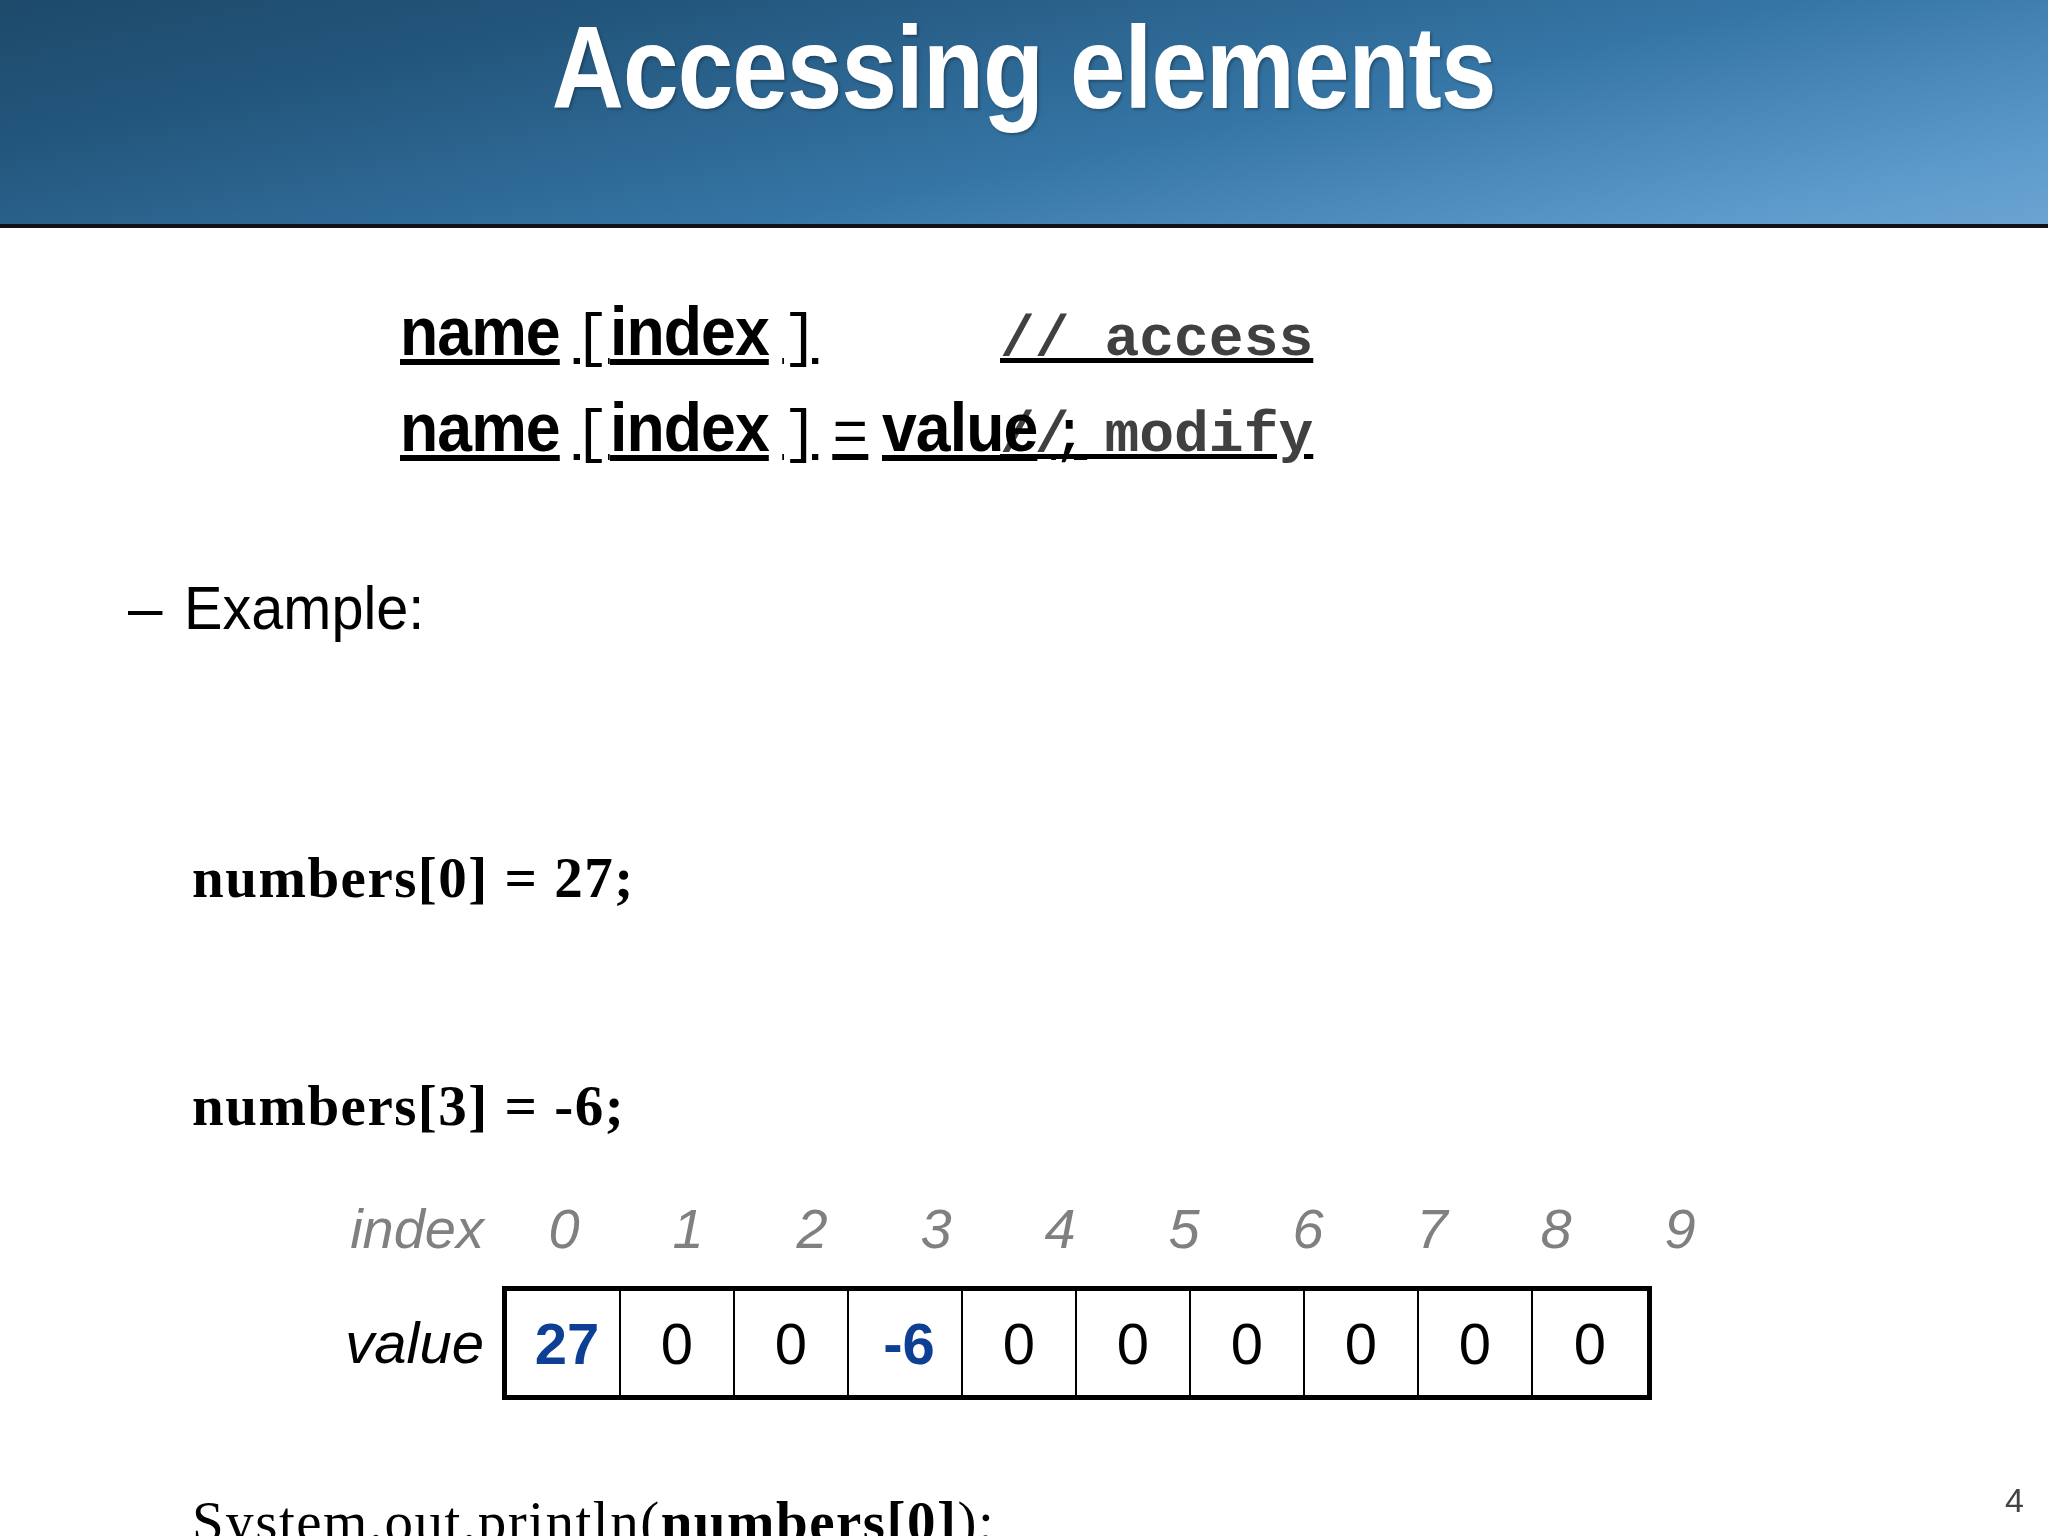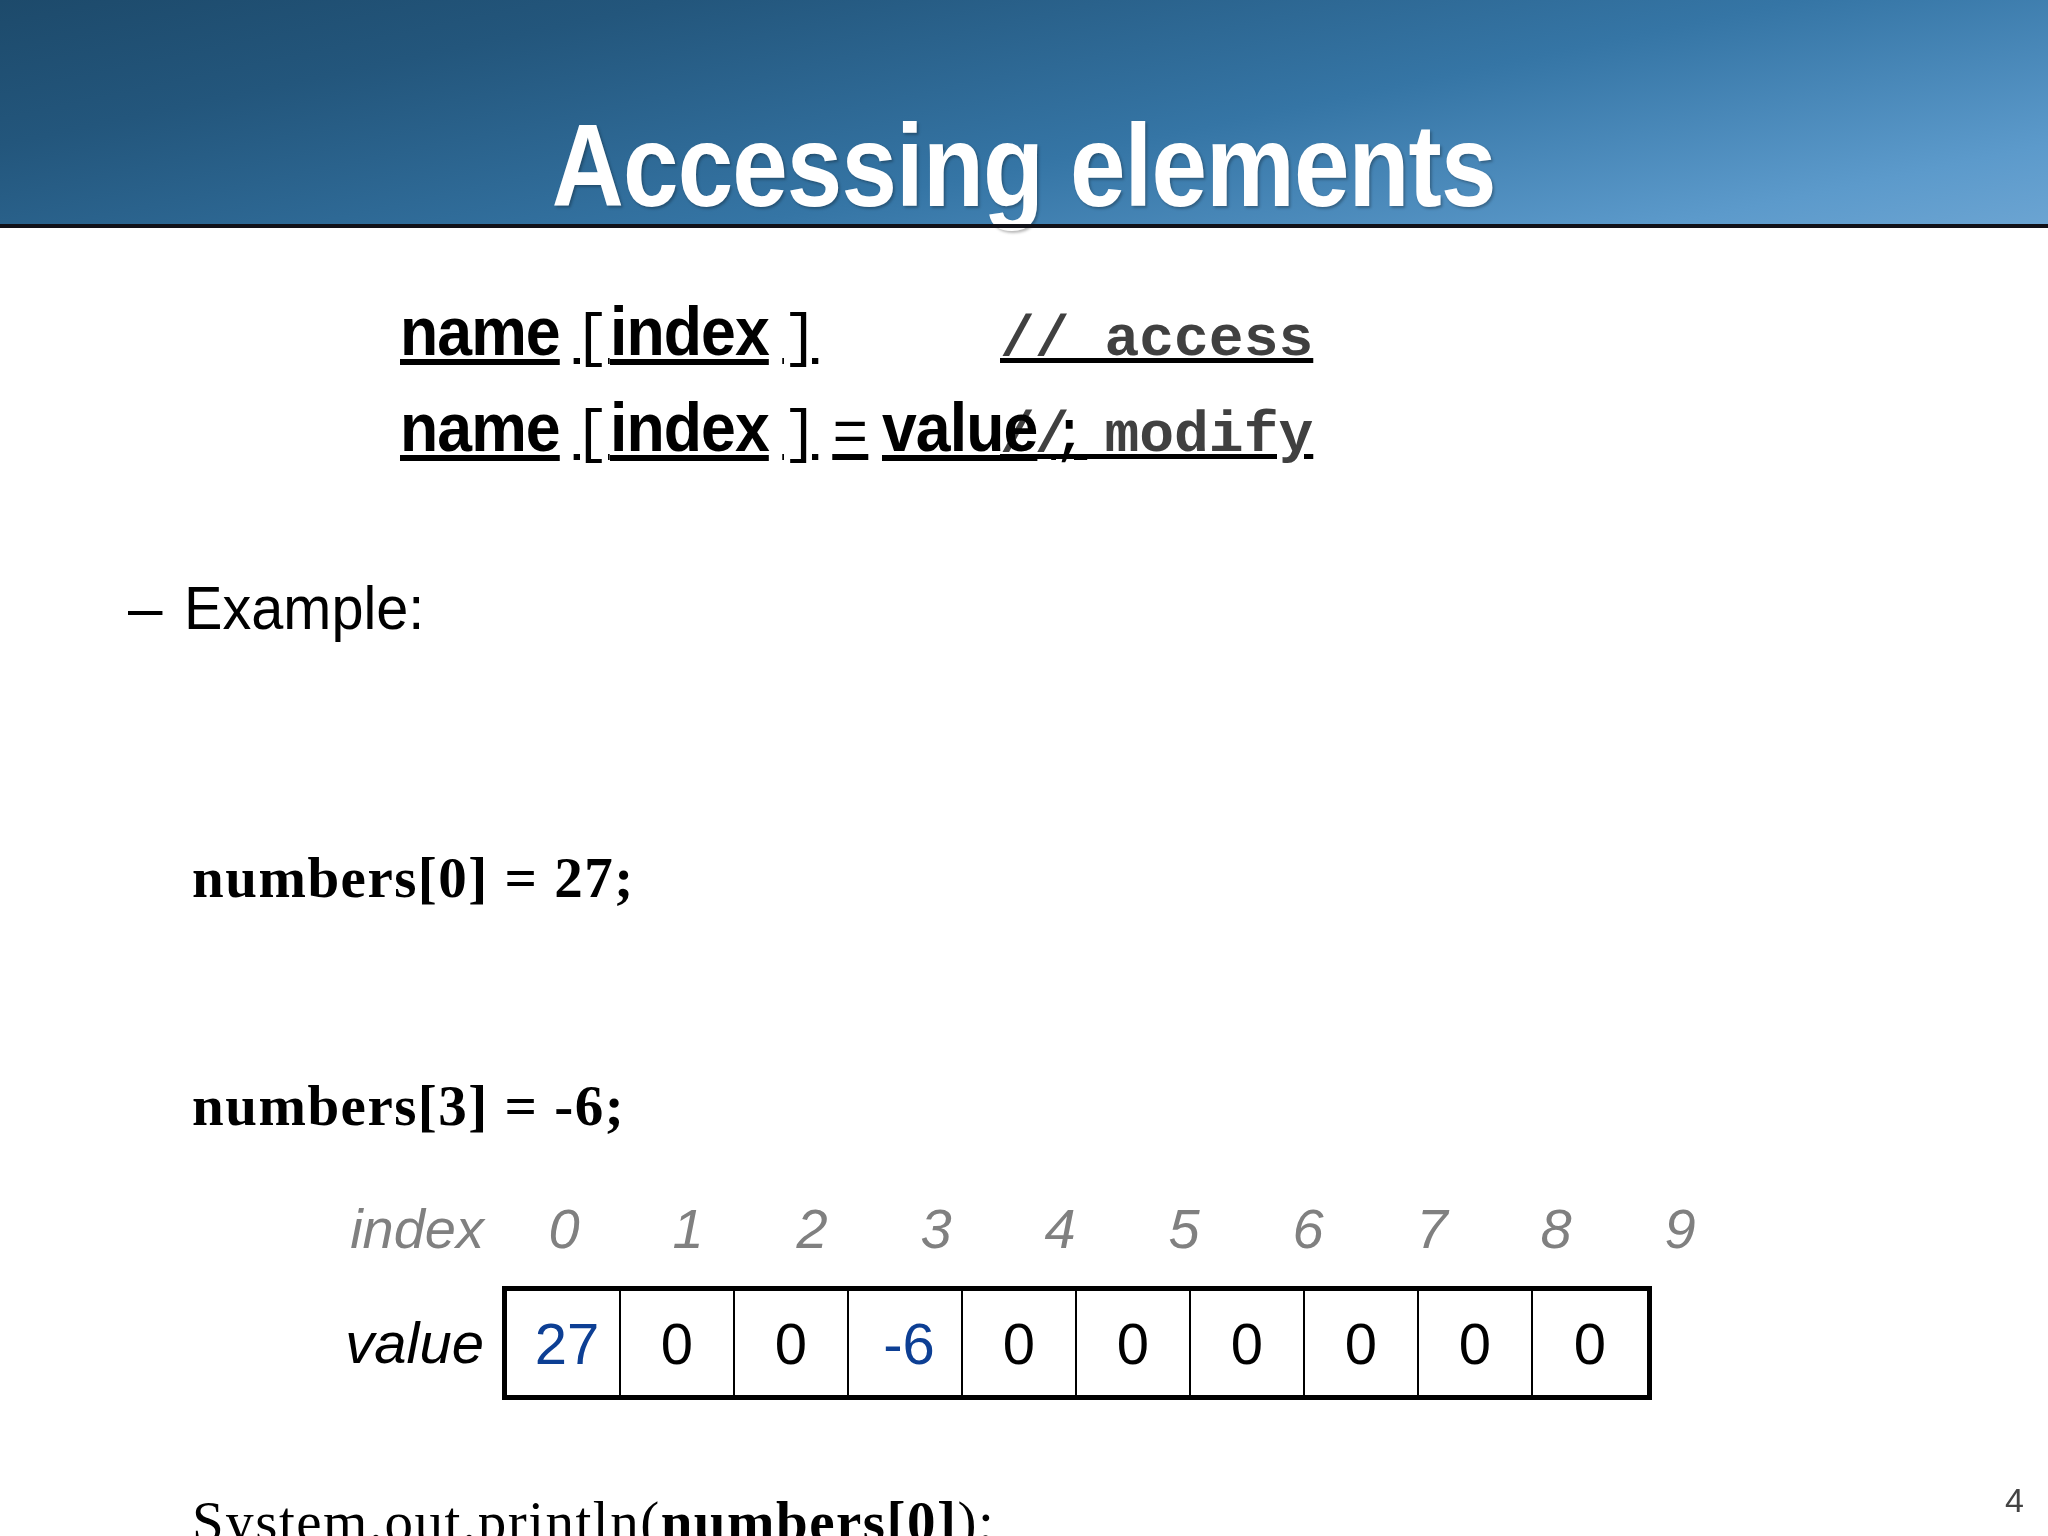--- a/index.html
+++ b/index.html
@@ -20,21 +20,21 @@
   .title-banner {
     position: absolute;
     left: 0;
     top: 0;
     width: 2048px;
     height: 228px;
     background: linear-gradient(168deg, #1d4a6b 0%, #23567c 22%, #3575a5 58%, #5c9acb 88%, #6ba4d2 100%);
     box-sizing: border-box;
     border-bottom: 4px solid #0d0d12;
     display: flex;
-    align-items: flex-end;
+    align-items: flex-start;
     justify-content: center;
   }
   .title-banner::after {
     content: "";
     position: absolute;
     left: 0; right: 0; bottom: -4px;
     height: 4px;
     background: #111118;
   }
   .title-text {
@@ -188,21 +188,21 @@
     justify-content: center;
     border-right: 2px solid #000000;
     font-family: "Liberation Sans Narrow", "Liberation Sans", sans-serif;
     font-size: 58px;
     color: #000000;
     box-sizing: border-box;
   }
   .value-cell:last-child { border-right: none; }
   .value-cell.hl {
     color: #0d3f94;
-    font-weight: normal;
+    font-weight: bold;
     padding-left: 8px;
   }
 
   
   .page-number {
     position: absolute;
     right: 24px;
     bottom: 16px;
     font-family: "Liberation Sans", sans-serif;
     font-size: 34px;

